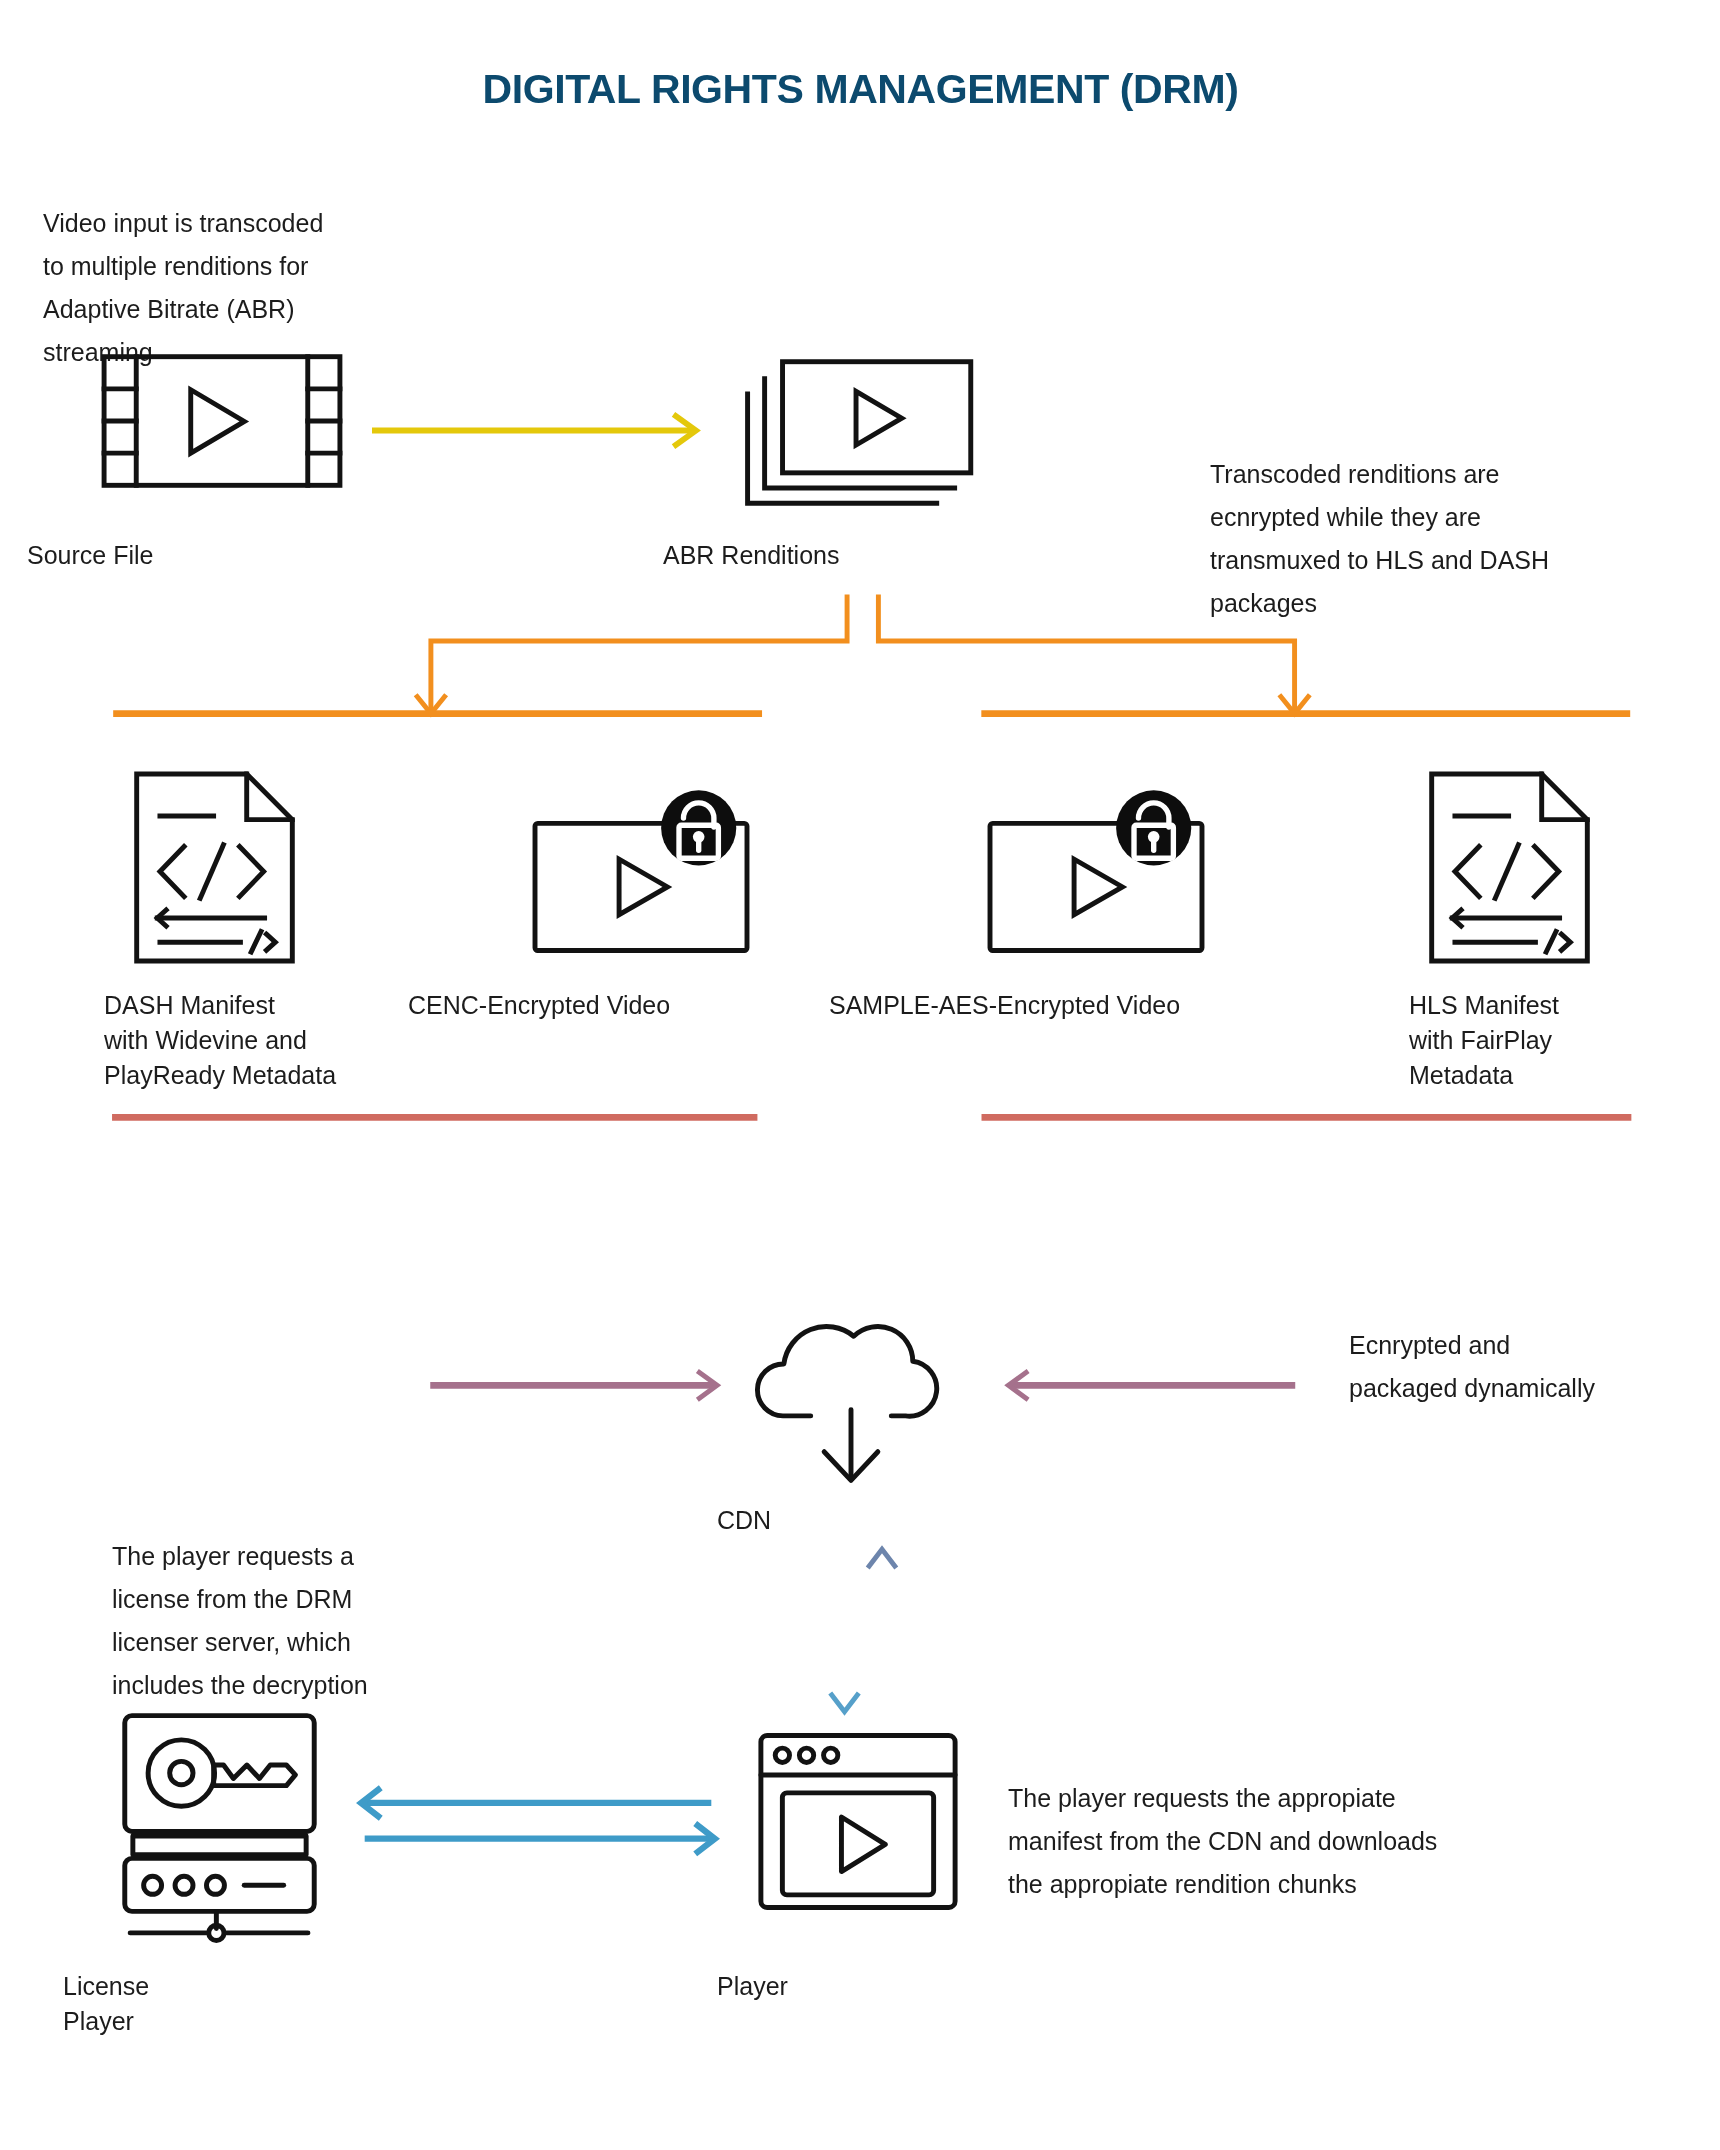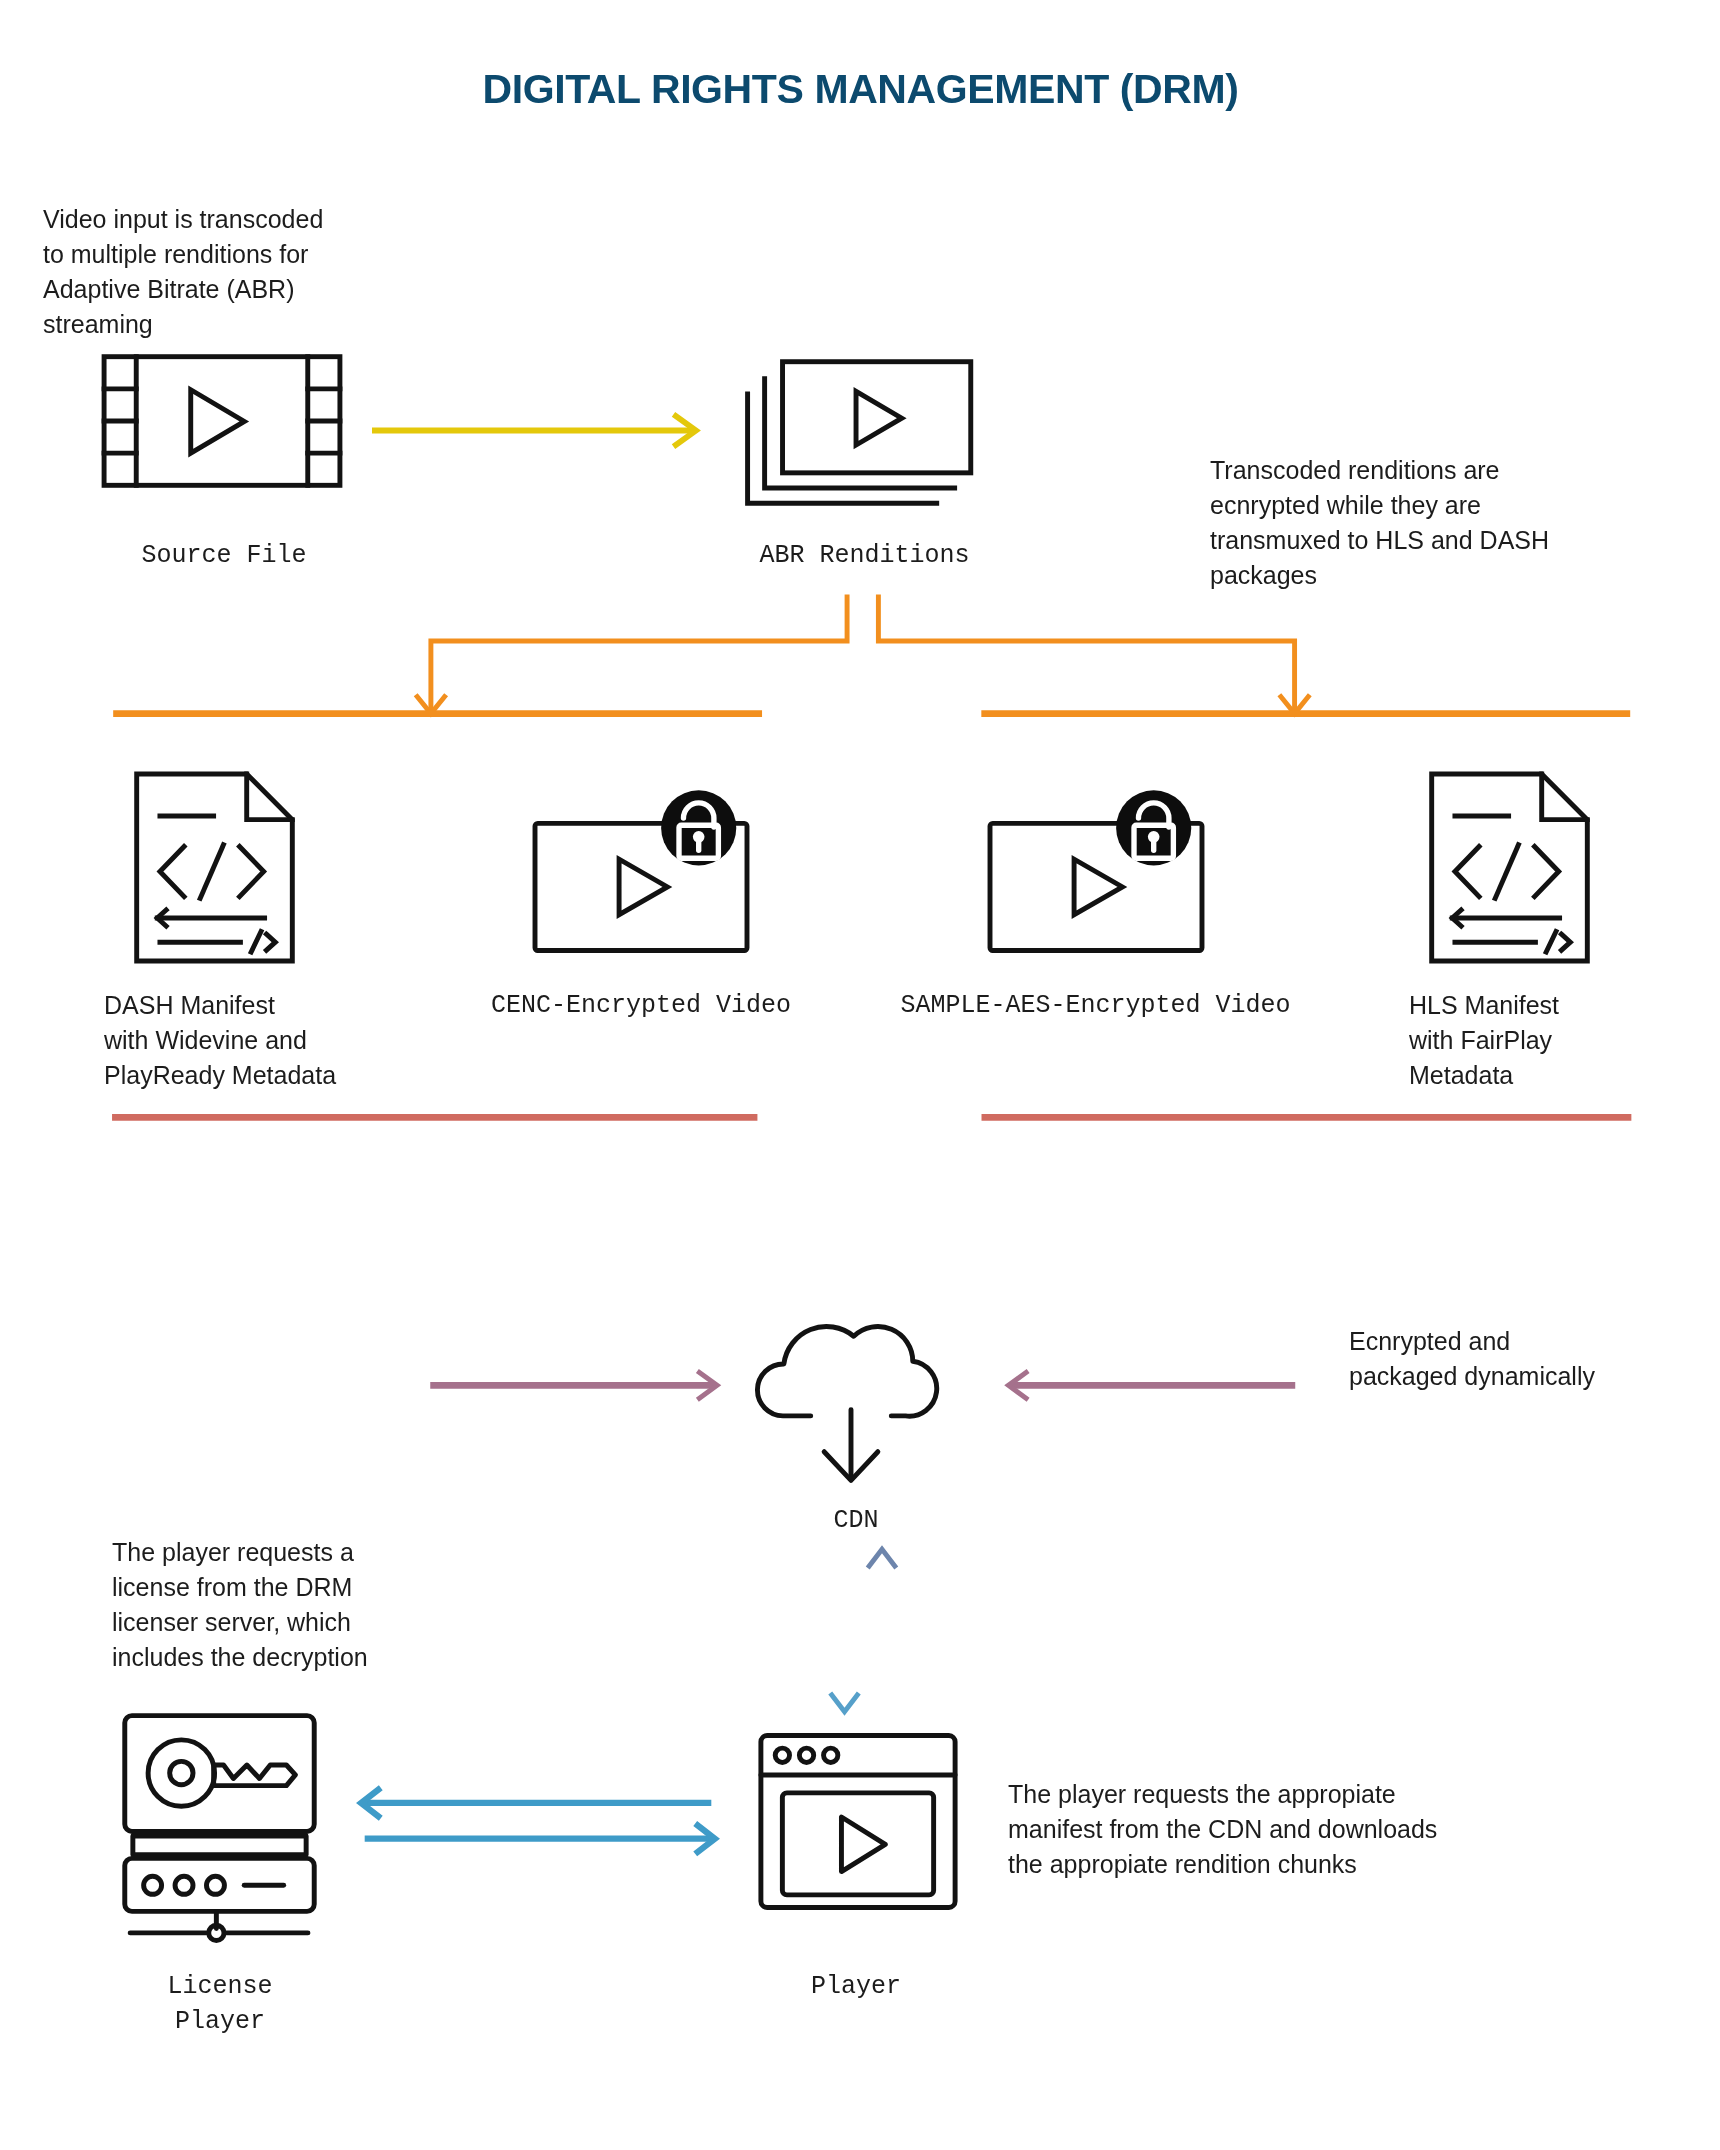--- a/index.html
+++ b/index.html
@@ -8,28 +8,28 @@
     font-family:"Liberation Sans","DejaVu Sans",sans-serif;
     color:#1a1a1a;
     -webkit-font-smoothing:antialiased;
   }
   .abs{position:absolute;}
   #diagram-title{
     position:absolute;left:0;top:66px;width:1721px;text-align:center;
     font-size:41px;font-weight:bold;letter-spacing:-0.4px;color:#0c4a6e;
   }
   .annot{
-    position:absolute;font-size:25px;line-height:35px;color:#1c1c1c;
+    position:absolute;font-size:25px;line-height:43px;color:#1c1c1c;
     white-space:pre-line;
   }
   .node-label{
     position:absolute;font-size:25px;line-height:35px;color:#1c1c1c;
     white-space:pre-line;
   }
-  .node-label.center{text-align:center;font-family:Liberation Mono, monospace;}
+  .node-label.center{}
   svg{display:block;overflow:visible;}
   .ln{fill:none;stroke:#121212;stroke-width:11;stroke-linecap:square;stroke-linejoin:miter;}
   .ln-r{fill:none;stroke:#121212;stroke-width:11;stroke-linecap:round;stroke-linejoin:round;}
   .lock-bg{fill:#0d0d0d;}
   .lock-fg{fill:none;stroke:#ffffff;stroke-width:12;stroke-linecap:round;stroke-linejoin:round;}
   .lock-fg-f{fill:#ffffff;}
 </style>
 </head>
 <body>
 

